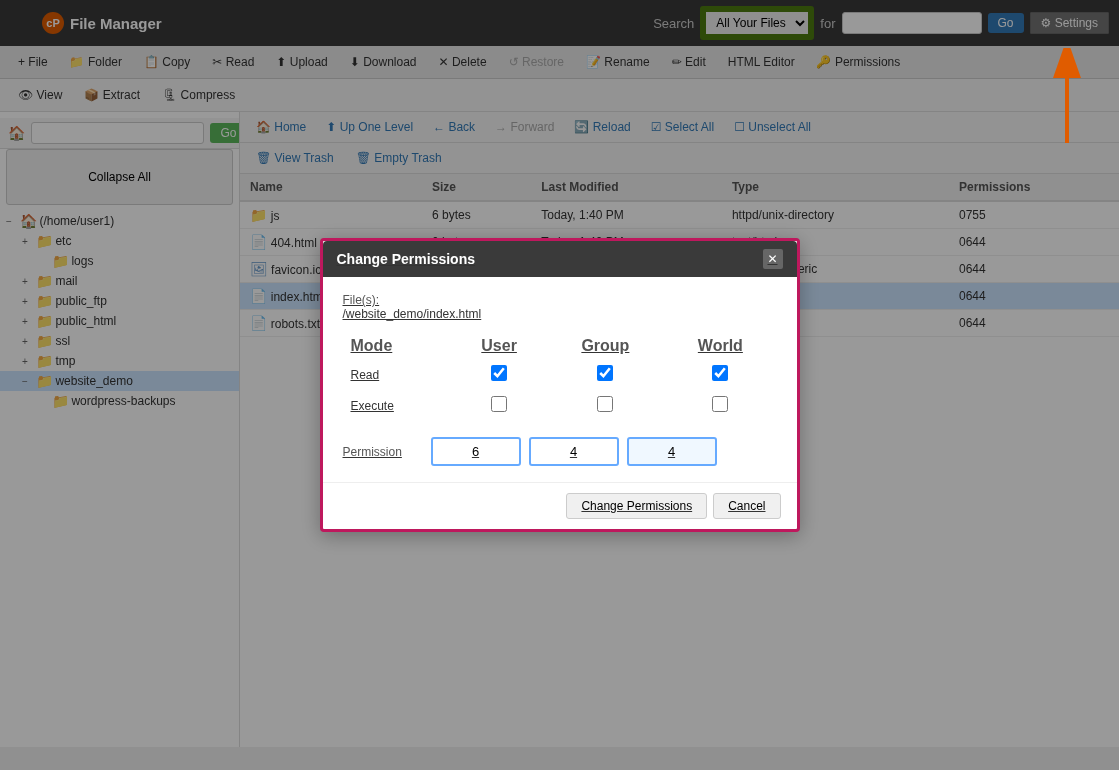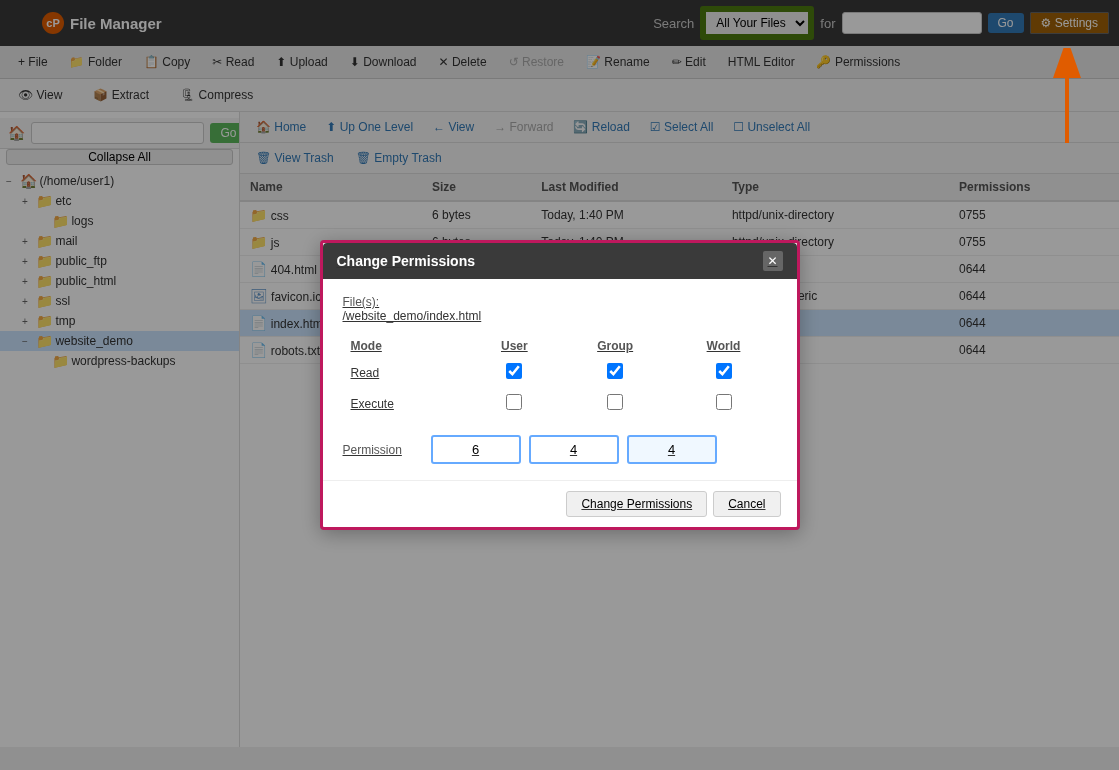--- a/index.html
+++ b/index.html
@@ -6,42 +6,42 @@
     body { font-family: Arial, sans-serif; font-size: 13px; background: #f0f0f0; color: #333; }
 
     
     .header { background: #3a3a3a; color: #fff; display: flex; align-items: center; padding: 6px 10px; gap: 12px; }
     .header .logo { display: flex; align-items: center; gap: 6px; font-size: 15px; font-weight: bold; margin-left: 32px; }
     .header .logo .cp-icon { background: #e05c00; color: #fff; border-radius: 50%; width: 22px; height: 22px; display: flex; align-items: center; justify-content: center; font-weight: bold; font-size: 11px; }
     .search-area { display: flex; align-items: center; gap: 6px; margin-left: auto; color: #ccc; font-size: 13px; }
     .search-area select { padding: 3px 6px; font-size: 12px; border: 6px solid #4d7c0f; border-radius: 3px; }
     .search-area input { padding: 3px 8px; font-size: 12px; border: 1px solid #ccc; border-radius: 3px; width: 140px; }
     .search-area .go-btn { background: #337ab7; color: #fff; border: none; padding: 3px 10px; border-radius: 3px; cursor: pointer; font-size: 12px; }
-    .settings-btn { background: #a16207; color: #fff; border: 1px solid #666; padding: 3px 10px; border-radius: 1px; cursor: pointer; font-size: 12px; display: flex; align-items: center; gap: 4px; }
+    .settings-btn { background: #737373; color: #fff; border: 1px solid #666; padding: 3px 10px; border-radius: 1px; cursor: pointer; font-size: 12px; display: flex; align-items: center; gap: 4px; }
 
     
     .toolbar { background: #e8e8e8; border-bottom: 1px solid #ccc; display: flex; flex-wrap: wrap; align-items: center; padding: 4px 8px; gap: 2px; }
     .toolbar-btn { background: transparent; border: none; padding: 5px 10px; cursor: pointer; font-size: 12px; color: #333; display: flex; align-items: center; gap: 4px; border-radius: 3px; }
     .toolbar-btn.disabled { color: #aaa; cursor: default; }
 
     
-    .toolbar2 { background: #f5f5f5; border-bottom: 1px solid #ddd; display: flex; align-items: center; padding: 4px 8px; gap: 11px; }
+    .toolbar2 { background: #f5f5f5; border-bottom: 1px solid #ddd; display: flex; align-items: center; padding: 4px 8px; gap: 2px; }
 
     
     .address-bar { background: #f5f5f5; border-bottom: 1px solid #ddd; display: flex; align-items: center; padding: 4px 8px; gap: 6px; }
     .address-bar .home-icon { font-size: 14px; color: #555; cursor: pointer; }
     .address-bar input { flex: 1; padding: 3px 8px; border: 1px solid #ccc; border-radius: 3px; font-size: 12px; max-width: 200px; }
     .address-bar .go-btn2 { background: #5cb85c; color: #fff; border: none; padding: 3px 10px; border-radius: 3px; cursor: pointer; font-size: 12px; }
 
     
     .main { display: flex; height: calc(770px - 135px); }
 
     
     .sidebar { width: 240px; min-width: 200px; background: #fff; border-right: 1px solid #ddd; overflow-y: auto; padding: 6px 0; }
-    .sidebar-collapse-btn { width: calc(100% - 12px); margin: 0 6px 6px; background: #f0f0f0; border: 1px solid #ccc; padding: 0; cursor: pointer; font-size: 12px; border-radius: 3px; text-align: center; }
+    .sidebar-collapse-btn { width: calc(100% - 12px); margin: 0 6px 6px; background: #f0f0f0; border: 1px solid #ccc; padding: 20px; cursor: pointer; font-size: 12px; border-radius: 3px; text-align: center; }
     .tree-item { padding: 2px 6px 2px 0; cursor: pointer; white-space: nowrap; display: flex; align-items: center; gap: 2px; font-size: 12px; }
     .tree-item.selected { background: #cce5ff; }
     .folder-icon { color: #e6a817; font-size: 14px; }
     .folder-icon.home { color: #5a9; }
     .toggle-icon { font-size: 10px; color: #666; width: 12px; display: inline-block; }
 
     
     .file-area { flex: 1; overflow-y: auto; background: #fff; }
     .file-toolbar { background: #f5f5f5; border-bottom: 1px solid #ddd; display: flex; align-items: center; padding: 4px 8px; gap: 4px; }
     .file-nav-btn { background: transparent; border: none; padding: 4px 8px; cursor: pointer; font-size: 12px; color: #337ab7; display: flex; align-items: center; gap: 4px; }
@@ -61,21 +61,21 @@
     .overlay { position: fixed; top: 0; left: 0; right: 0; bottom: 0; background: rgba(0,0,0,0.4); z-index: 100; display: flex; align-items: center; justify-content: center; }
     .dialog { background: #fff; border: 3px solid #be185d; border-radius: 4px; min-width: 480px; max-width: 540px; box-shadow: 0 4px 20px rgba(0,0,0,0.3); text-decoration: underline; }
     .dialog-header { background: #3a3a3a; color: #fff; padding: 8px 14px; display: flex; align-items: center; justify-content: space-between; border-radius: 4px 4px 0 0; }
     .dialog-header .title { font-size: 14px; font-weight: bold; }
     .dialog-close { background: #666; border: none; color: #fff; width: 20px; height: 20px; cursor: pointer; border-radius: 2px; font-size: 12px; display: flex; align-items: center; justify-content: center; }
     .dialog-body { padding: 16px 20px; }
     .dialog-footer { padding: 10px 16px; display: flex; justify-content: flex-end; gap: 6px; border-top: 1px solid #eee; }
     .file-label { font-size: 12px; color: #555; margin-bottom: 12px; }
     .file-label .filepath { color: #333; font-weight: normal; }
     .perm-table { width: 100%; border-collapse: collapse; margin-bottom: 16px; }
-    .perm-table th { font-size: 12px; color: #555; text-align: center; padding: 4px 8px; }
+    .perm-table th { font-size: 16px; color: #555; text-align: center; padding: 4px 8px; }
     .perm-table th:first-child { text-align: left; }
     .perm-table td { padding: 6px 8px; text-align: center; font-size: 12px; }
     .perm-table td:first-child { text-align: left; }
     .perm-table input[type=checkbox] { width: 16px; height: 16px; cursor: pointer; }
     .perm-row { display: flex; align-items: center; gap: 8px; margin-top: 12px; }
     .perm-row label { font-size: 12px; color: #555; min-width: 80px; }
     .perm-input { border: 2px solid #66aaff; padding: 5px 8px; font-size: 13px; border-radius: 3px; width: 90px; text-align: center; }
     .perm-input.active { border-color: #66aaff; background: #f0f8ff; }
     .btn-primary { background: #f0f0f0; border: 1px solid #ccc; padding: 5px 14px; cursor: pointer; font-size: 12px; border-radius: 3px; }
     .btn-cancel { background: #f0f0f0; border: 1px solid #ccc; padding: 5px 14px; cursor: pointer; font-size: 12px; border-radius: 3px; }
@@ -188,21 +188,21 @@
         <span>wordpress-backups</span>
       </div>
     </div>
   </div>
 
   <div class="file-area">
 
     <div class="file-toolbar">
       <button class="file-nav-btn">🏠 Home</button>
       <button class="file-nav-btn">⬆ Up One Level</button>
-      <button class="file-nav-btn">← View</button>
+      <button class="file-nav-btn">← Back</button>
       <button class="file-nav-btn disabled">→ Forward</button>
       <button class="file-nav-btn">🔄 Reload</button>
       <button class="file-nav-btn">☑ Select All</button>
       <button class="file-nav-btn">☐ Unselect All</button>
     </div>
 
     <div class="trash-bar">
       <button class="trash-btn">🗑 View Trash</button>
       <button class="trash-btn">🗑 Empty Trash</button>
     </div>
@@ -211,27 +211,20 @@
       <thead>
         <tr>
           <th>Name</th>
           <th>Size</th>
           <th>Last Modified</th>
           <th>Type</th>
           <th>Permissions</th>
         </tr>
       </thead>
       <tbody id="file-tbody">
-      <tr>
-    <td><span class="folder-row-icon">📁</span> css</td>
-    <td>6 bytes</td>
-    <td>Today, 1:40 PM</td>
-    <td>httpd/unix-directory</td>
-    <td>0755</td>
-  </tr>
           <tr>
     <td><span class="folder-row-icon">📁</span> js</td>
     <td>6 bytes</td>
     <td>Today, 1:40 PM</td>
     <td>httpd/unix-directory</td>
     <td>0755</td>
   </tr>
           <tr>
     <td><span class="file-row-icon">📄</span> 404.html</td>
     <td>0 bytes</td>

